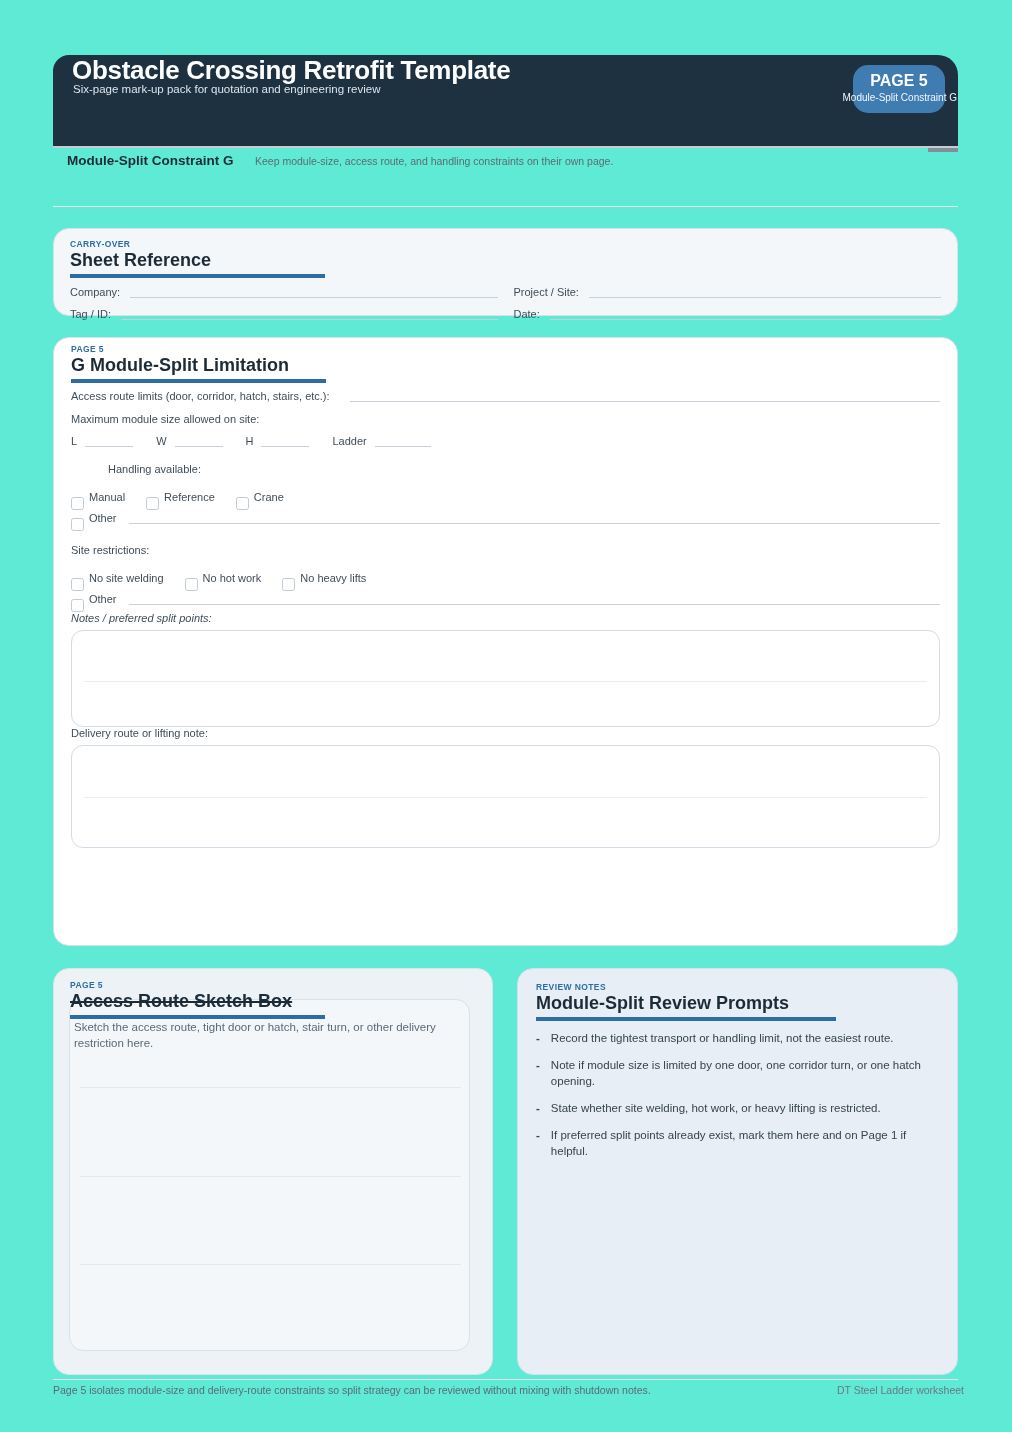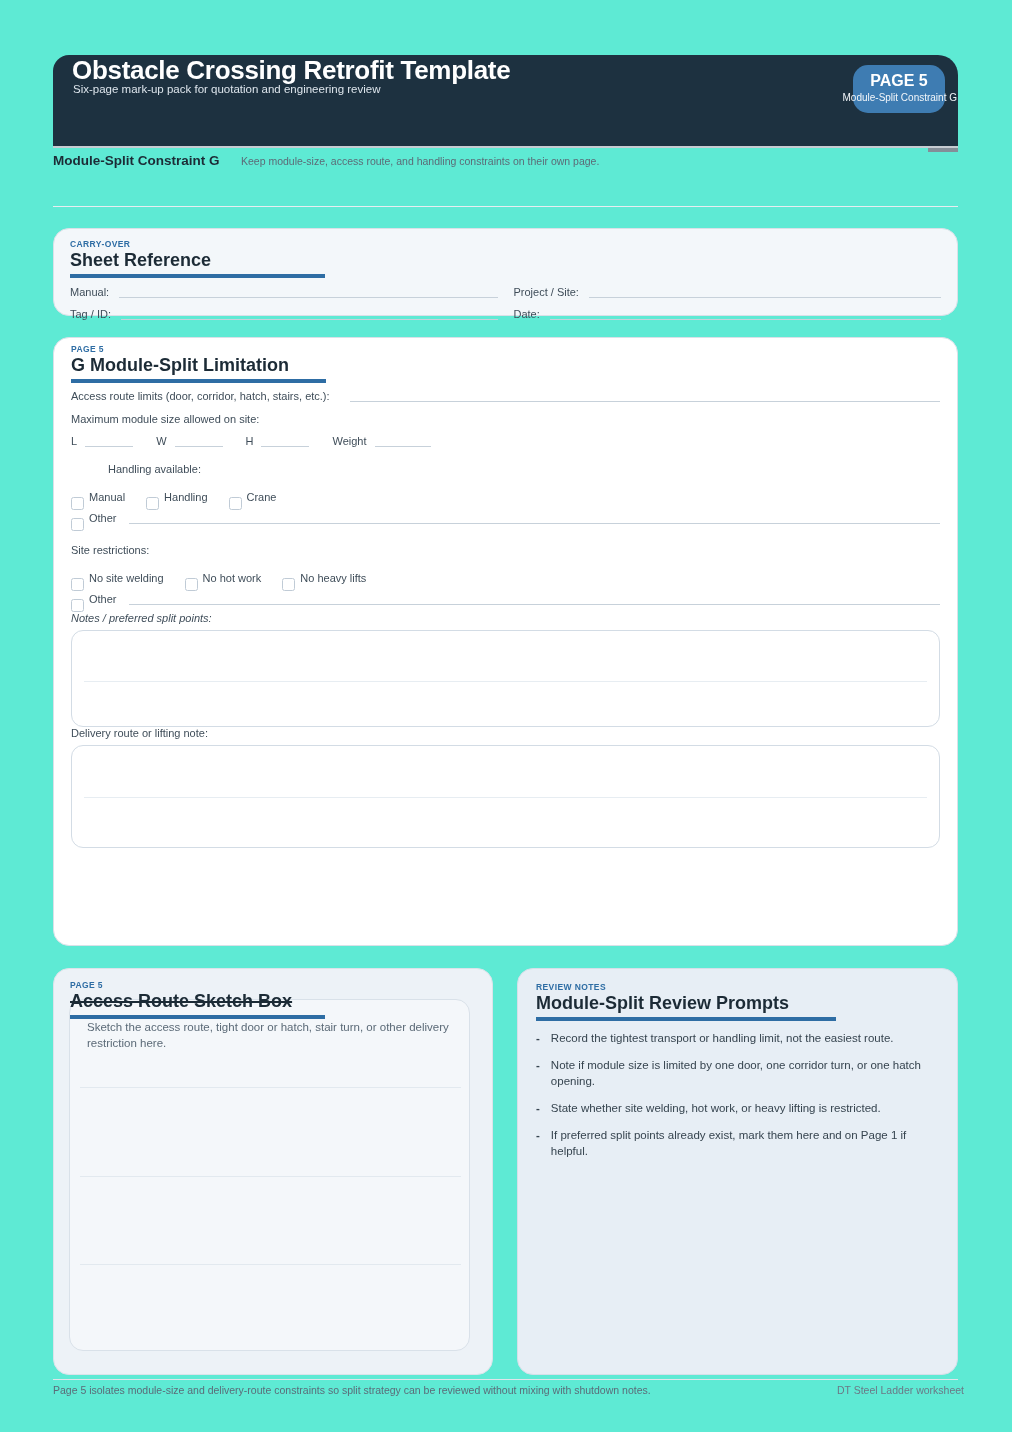--- a/index.html
+++ b/index.html
@@ -15,21 +15,21 @@
                   font-size:26px; font-weight:bold; letter-spacing:-0.3px; line-height:30px; }
   .header-sub { position:absolute; left:20px; top:28px; color:#dde5ec; font-size:11.5px; }
   .page-badge { position:absolute; right:13px; top:10px; width:92px; height:48px;
                 background:#3e7cb2; border-radius:15px; text-align:center; }
   .page-badge-label { color:#fff; font-size:16px; font-weight:bold; padding-top:7px; }
   .badge-caption { position:absolute; right:1px; top:37px; color:#f2f6fa; font-size:10px;
                    white-space:nowrap; z-index:3; }
   .header-strip { position:absolute; right:0; bottom:-6px; width:30px; height:4px; background:#848e98; }
 
   
-  .intro { position:absolute; left:53px; top:151px; width:905px; }
+  .intro { position:absolute; left:67px; top:151px; width:905px; }
   .intro-title { display:inline; font-size:13.5px; font-weight:bold; color:#1c2b36; }
   .intro-desc { display:inline; font-size:10.5px; color:#5c6b77; margin-left:17px; }
   .rule-top { position:absolute; left:53px; top:206px; width:905px; height:1px; background:#e8edf1; }
 
   
   .eyebrow { font-size:8.5px; font-weight:bold; color:#2e6da4; letter-spacing:0.4px; }
   .sec-title { font-size:18px; font-weight:bold; color:#1c2b36; margin-top:1px; line-height:20px; }
   .sec-bar { width:255px; height:3.5px; background:#2e6da4; margin-top:4px; }
   .lbl { font-size:11px; color:#3f4d59; }
   .fill-line { border-bottom:1px solid #c7d1da; }
@@ -72,21 +72,21 @@
   .note-rule { position:absolute; left:12px; right:12px; height:1px; background:#e7edf2; }
 
   
   .sketch { position:absolute; left:53px; top:968px; width:440px; height:407px;
             background:#edf2f7; border:1.5px solid #dbe3ea; border-radius:16px;
             padding:11px 14px 0 16px; }
   .sketch-inner { position:absolute; left:15px; right:22px; top:30px; bottom:23px;
                   background:#f4f7fa; border:1.5px solid #d9e1e9; border-radius:14px; z-index:1; }
   .sketch-head { position:relative; z-index:2; }
   .struck { text-decoration:line-through; text-decoration-thickness:1.5px; }
-  .sketch-hint { position:absolute; left:17px; right:6px; top:20px;
+  .sketch-hint { position:absolute; left:4px; right:6px; top:20px;
                  font-size:11.5px; color:#5b6a77; line-height:1.35; }
   .sketch-rule { position:absolute; left:10px; right:8px; height:1px; background:#e2e9ef; }
 
   .prompts { position:absolute; left:517px; top:968px; width:441px; height:407px;
              background:#e7eef5; border:1.5px solid #d5dfe9; border-radius:16px;
              padding:13px 18px 0 18px; }
   .bullets { margin-top:9px; }
   .bullet { display:flex; margin-bottom:11px; font-size:11.5px; color:#36444f; line-height:1.4; }
   .dash { font-weight:bold; margin-right:11px; flex:0 0 auto; }
 
@@ -115,21 +115,21 @@
     <span class="intro-desc">Keep module-size, access route, and handling constraints on their own page.</span>
   </div>
   <div class="rule-top"></div>
 
   <div class="sheet">
     <div class="eyebrow">CARRY-OVER</div>
     <div class="sec-title">Sheet Reference</div>
     <div class="sec-bar"></div>
     <div class="sheet-grid">
       <div class="field">
-        <span class="lbl">Manual:</span>
+        <span class="lbl">Company:</span>
         <span class="fill-line"></span>
       </div>
       <div class="field">
         <span class="lbl">Project / Site:</span>
         <span class="fill-line"></span>
       </div>
       <div class="field">
         <span class="lbl">Tag / ID:</span>
         <span class="fill-line"></span>
       </div>
@@ -159,34 +159,34 @@
       </div>
       <div class="dim">
         <span class="lbl">W</span>
         <span class="dim-line"></span>
       </div>
       <div class="dim">
         <span class="lbl">H</span>
         <span class="dim-line"></span>
       </div>
       <div class="dim">
-        <span class="lbl">Weight</span>
+        <span class="lbl">Ladder</span>
         <span class="dim-line wide"></span>
       </div>
     </div>
 
     <div class="lbl" style="margin-top:16px;padding-left:37px;">Handling available:</div>
     <div class="opt-row">
       <div class="opt">
         <span class="cb"></span>
         <span class="lbl">Manual</span>
       </div>
       <div class="opt">
         <span class="cb"></span>
-        <span class="lbl">Handling</span>
+        <span class="lbl">Reference</span>
       </div>
       <div class="opt">
         <span class="cb"></span>
         <span class="lbl">Crane</span>
       </div>
     </div>
     <div class="other-row">
       <div class="opt" style="margin-right:0;">
         <span class="cb"></span>
         <span class="lbl">Other</span>

